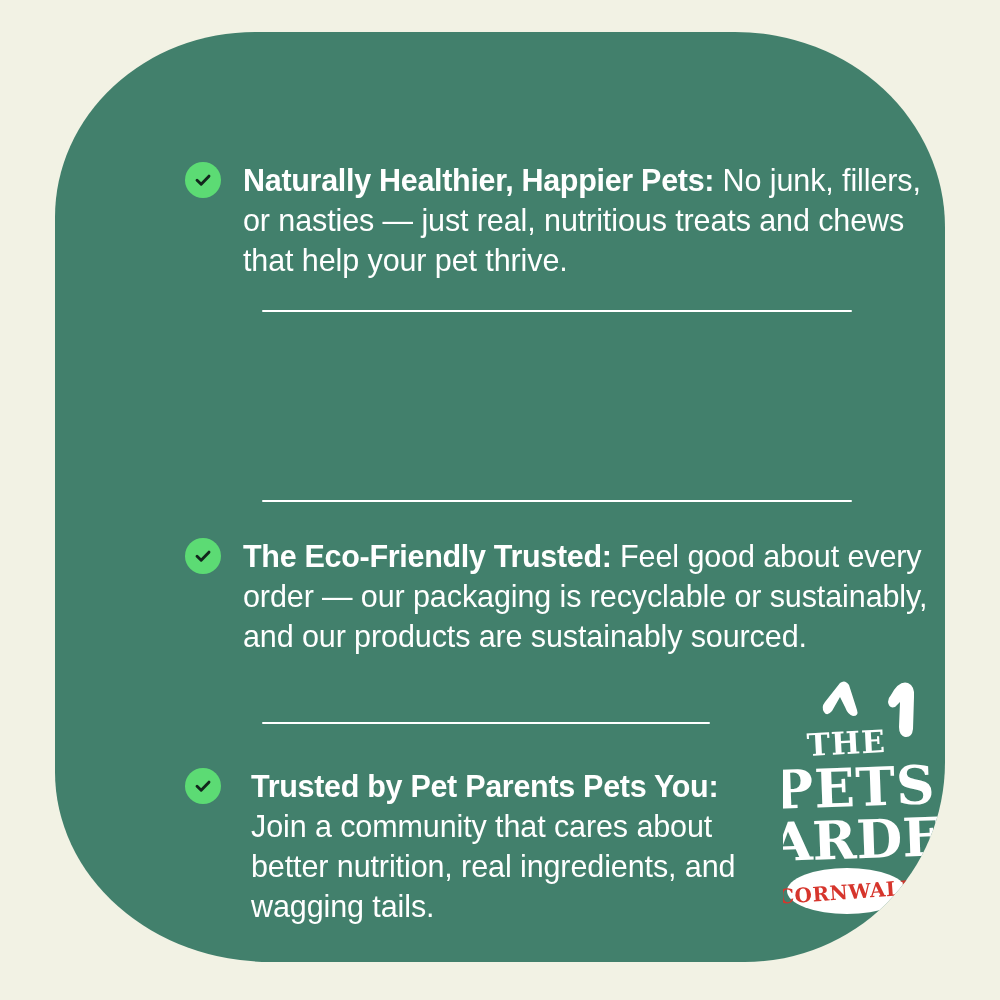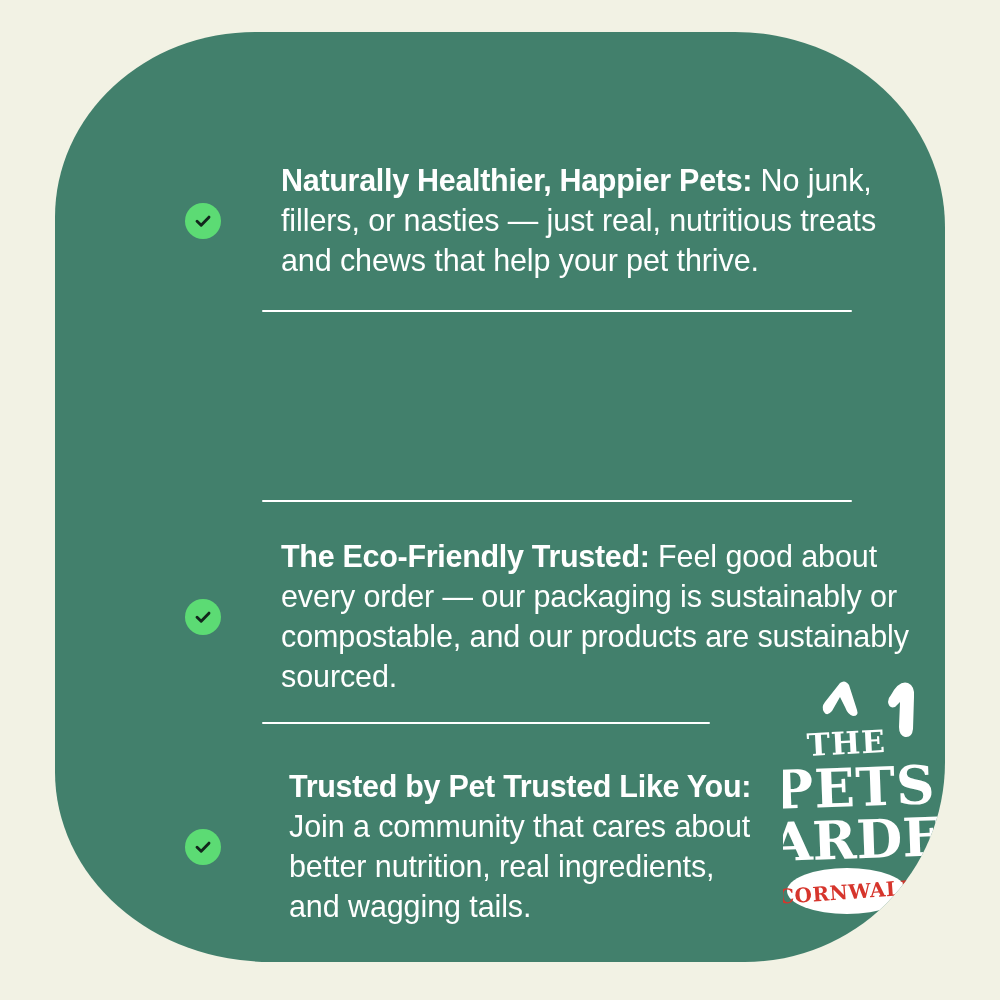--- a/index.html
+++ b/index.html
@@ -30,22 +30,21 @@
     height: 930px;
     background: #42806c;
     border-radius: 200px 210px 200px 215px / 185px 195px 200px 190px;
     overflow: hidden;
   }
 
   
   .benefit-row {
     position: absolute;
     display: flex;
-    align-items: center;
-    gap: 38px;
+    align-items: flex-start;
   }
 
   .check-badge {
     flex: 0 0 auto;
     width: 36px;
     height: 36px;
     border-radius: 50%;
     background: #5cdb74;
     display: flex;
     align-items: center;
@@ -130,34 +129,34 @@
 
     <div class="divider" id="divider-2"></div>
 
     <div class="benefit-row" id="row-3">
       <span class="check-badge">
         <svg width="22" height="22" viewBox="0 0 24 24" aria-hidden="true">
           <path d="M5.5 12.2 L10 16.6 L18.5 7.8" fill="none" stroke="#12261c" stroke-width="3.2" stroke-linecap="round" stroke-linejoin="round"></path>
         </svg>
       </span>
       <div class="benefit-text">
-        <span class="lead">The Eco-Friendly Trusted:</span><span> Feel good about every order — our packaging is sustainably or compostable, and our products are sustainably sourced.</span>
+        <span class="lead">The Eco-Friendly Trusted:</span><span> Feel good about every order — our packaging is recyclable or sustainably, and our products are sustainably sourced.</span>
       </div>
     </div>
 
     <div class="divider" id="divider-3"></div>
 
     <div class="benefit-row" id="row-4">
       <span class="check-badge">
         <svg width="22" height="22" viewBox="0 0 24 24" aria-hidden="true">
           <path d="M5.5 12.2 L10 16.6 L18.5 7.8" fill="none" stroke="#12261c" stroke-width="3.2" stroke-linecap="round" stroke-linejoin="round"></path>
         </svg>
       </span>
       <div class="benefit-text">
-        <span class="lead">Trusted by Pet Trusted Like You:</span><span> Join a community that cares about better nutrition, real ingredients, and wagging tails.</span>
+        <span class="lead">Trusted by Pet Parents Pets You:</span><span> Join a community that cares about better nutrition, real ingredients, and wagging tails.</span>
       </div>
     </div>
 
     <div id="brand-logo">
       <svg width="180" height="265" viewBox="0 0 180 265" aria-hidden="true">
 
         <g>
           <path d="M42 52 L57 33 Q62 29 66 35 L74 60 Q76 66 70 66 Q65 65 62 57 L57 47 L49 61 Q44 67 41 62 Q38 57 42 52 Z" fill="#ffffff"></path>
         </g>
 

